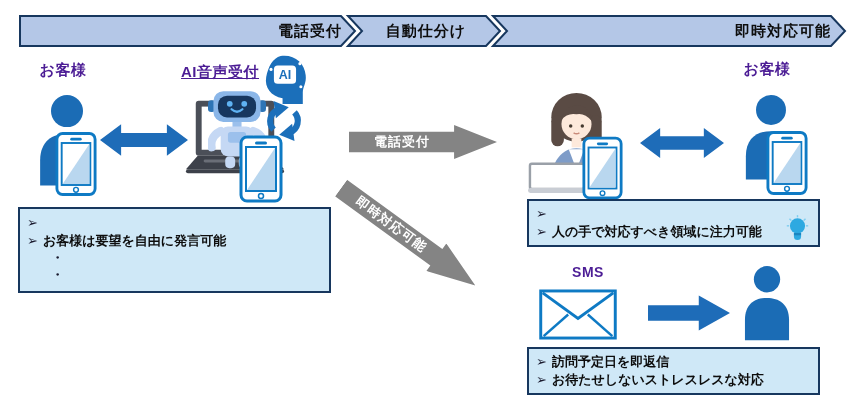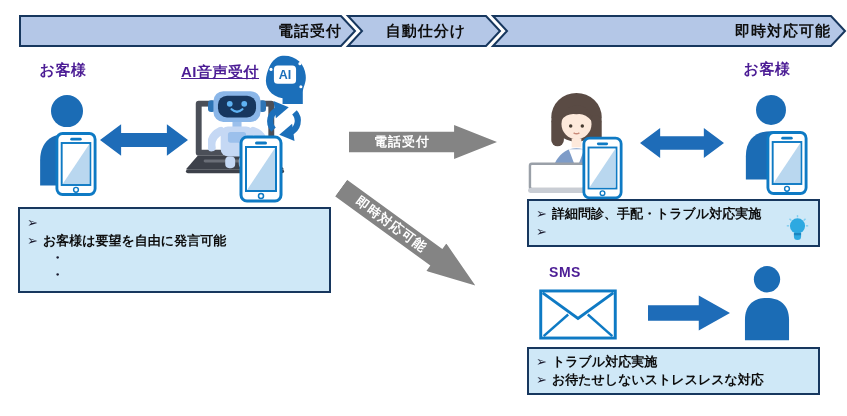--- a/index.html
+++ b/index.html
@@ -170,59 +170,59 @@
     <rect x="2" y="2" width="40" height="64" rx="6" fill="#fff" stroke="#0e7ac4" stroke-width="3"></rect>
     <rect x="16" y="6.5" width="12" height="3" rx="1.5" fill="#0e7ac4"></rect>
     <rect x="7" y="12" width="30" height="44" fill="#fff" stroke="#0e7ac4" stroke-width="2"></rect>
     <polygon points="36,13 36,55 8,55" fill="#b9d7ef"></polygon>
     <circle cx="22" cy="61" r="2.5" fill="none" stroke="#0e7ac4" stroke-width="1.5"></circle>
   </svg>
 
   <div class="ibox" style="left:527px;top:199px;width:293px;height:48px;padding-top:4px;">
     <div class="row">
       <span class="bullet">➢</span>
-      <span>詳細問診、手配・トラブル対応実施</span>
-    </div>
-    <div class="row">
-      <span class="bullet">➢</span>
+    </div>
+    <div class="row">
+      <span class="bullet">➢</span>
+      <span>人の手で対応すべき領域に注力可能</span>
     </div>
     <svg class="abs" style="right:8px;bottom:2px;" width="25" height="29" viewBox="0 0 28 32">
       <line x1="14" y1="1" x2="14" y2="3.5" stroke="#7fcdf0" stroke-width="1.6"></line>
       <line x1="5" y1="5" x2="7" y2="7" stroke="#7fcdf0" stroke-width="1.6"></line>
       <line x1="23" y1="5" x2="21" y2="7" stroke="#7fcdf0" stroke-width="1.6"></line>
       <line x1="2" y1="13" x2="4.5" y2="13" stroke="#7fcdf0" stroke-width="1.6"></line>
       <line x1="26" y1="13" x2="23.5" y2="13" stroke="#7fcdf0" stroke-width="1.6"></line>
       <circle cx="14" cy="13" r="8.5" fill="#2da9e1"></circle>
       <path d="M10,21 h8 v4 a4,4 0 0 1 -8,0 Z" fill="#2da9e1"></path>
       <rect x="10" y="21" width="8" height="2.6" fill="#1b86c0"></rect>
     </svg>
   </div>
 
-  <div class="sec-label" style="left:540px;top:264px;width:50px;font-size:14px;">SMS</div>
+  <div class="sec-label" style="left:563px;top:264px;width:50px;font-size:14px;">SMS</div>
 
   <svg class="abs" style="left:538px;top:289px;" width="80" height="51" viewBox="0 0 80 52">
     <rect x="2" y="2" width="76" height="48" fill="#fff" stroke="#0e7ac4" stroke-width="3"></rect>
     <polyline points="4,4 40,30 76,4" fill="none" stroke="#0e7ac4" stroke-width="3"></polyline>
     <line x1="5" y1="48" x2="30" y2="26" stroke="#0e7ac4" stroke-width="2.5"></line>
     <line x1="75" y1="48" x2="50" y2="26" stroke="#0e7ac4" stroke-width="2.5"></line>
   </svg>
 
   <svg class="abs" style="left:648px;top:292px;" width="82" height="42" viewBox="0 0 84 42">
     <polygon points="0,13 52,13 52,3 84,21 52,39 52,29 0,29" fill="#1e6cb8"></polygon>
   </svg>
 
   <svg class="abs" style="left:740px;top:264px;" width="54" height="78" viewBox="0 0 60 92">
     <circle cx="30" cy="18" r="15.5" fill="#1b6cb5"></circle>
     <path d="M4,90 V66 C4,47 16,40 30,40 C44,40 56,47 56,66 V90 Z" fill="#1b6cb5"></path>
   </svg>
 
   <div class="ibox" style="left:527px;top:347px;width:293px;height:48px;padding-top:4px;">
     <div class="row">
       <span class="bullet">➢</span>
-      <span>トラブル対応実施</span>
+      <span>訪問予定日を即返信</span>
     </div>
     <div class="row">
       <span class="bullet">➢</span>
       <span>お待たせしないストレスレスな対応</span>
     </div>
   </div>
 
 </div>
 
 </body></html>

